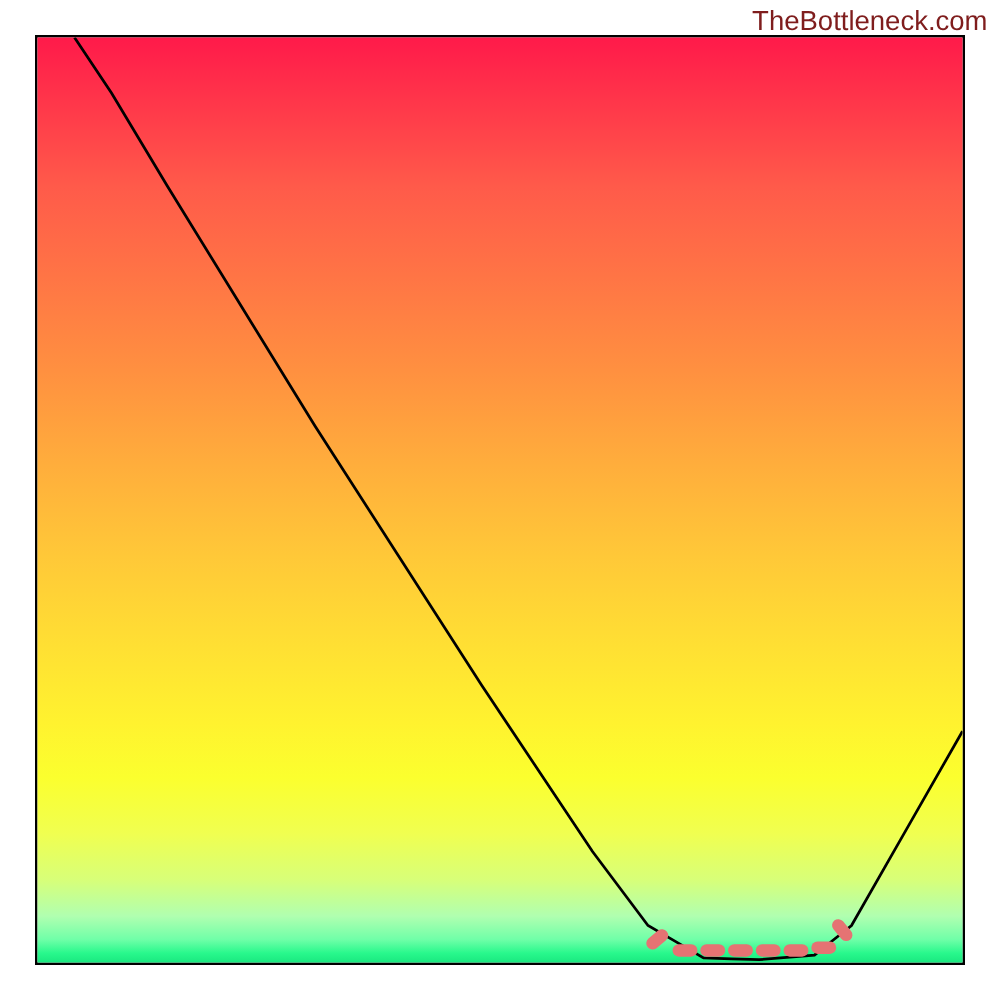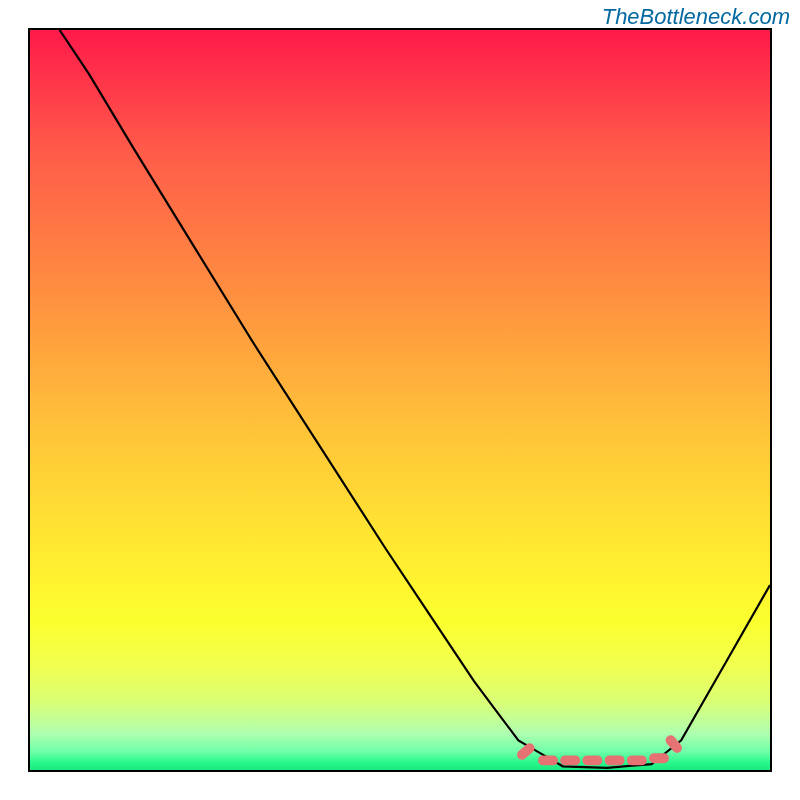--- a/index.html
+++ b/index.html
@@ -8,24 +8,23 @@
     height: 800px;
     background: #ffffff;
     position: relative;
     font-family: Arial, sans-serif;
   }
   .watermark {
     position: absolute;
     top: 4px;
     right: 10px;
     font-size: 22px;
-    color: #0369a1;
+    color: #7f1d1d;
     font-weight: 500;
     z-index: 10;
-    font-style: italic;
   }
   .chart-container {
     position: absolute;
     top: 28px;
     left: 28px;
     width: 744px;
     height: 744px;
     border: 2.5px solid #000000;
   }
   .gradient-bg {

